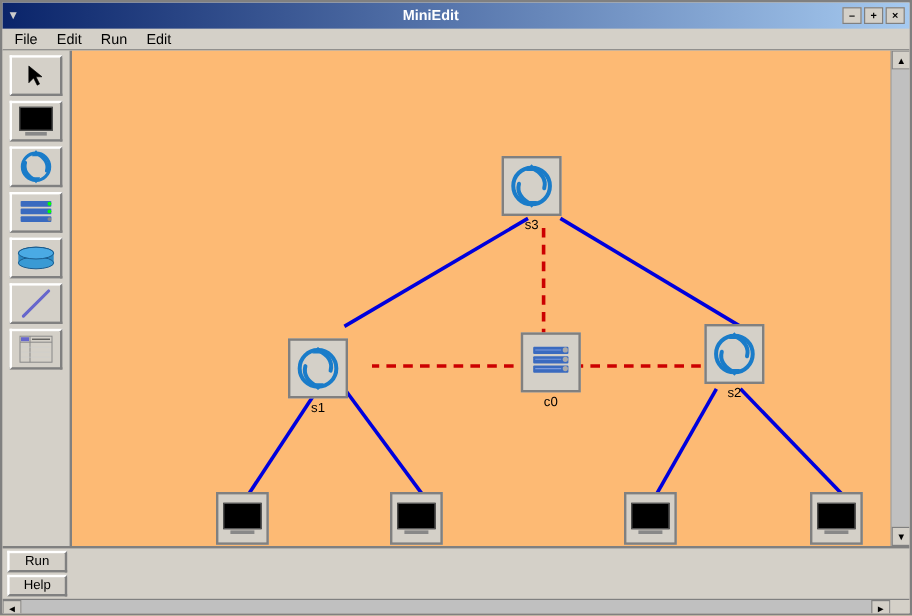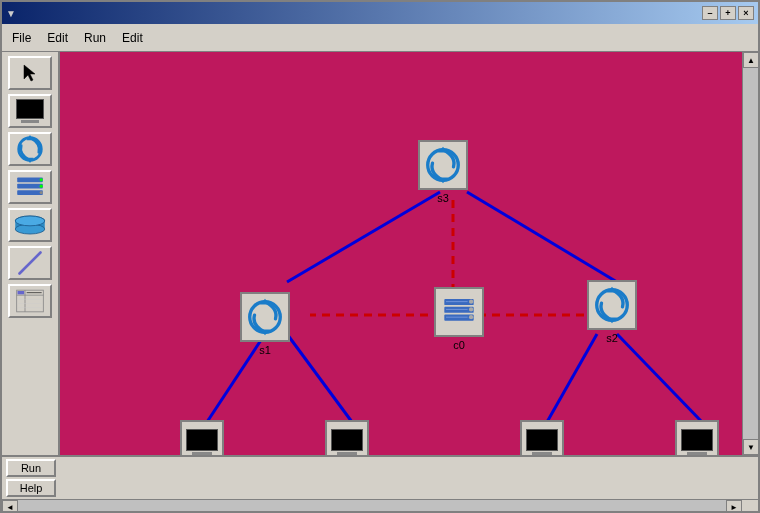--- a/index.html
+++ b/index.html
@@ -45,21 +45,21 @@
       font-size: 9px;
       display: flex;
       align-items: center;
       justify-content: center;
       cursor: pointer;
       color: black;
     }
     
     .menubar {
       background: #d4d0c8;
-      height: 28px;
+      height: 18px;
       display: flex;
       align-items: center;
       padding: 0 2px;
       border-bottom: 1px solid #808080;
     }
     
     .menu-item {
       padding: 2px 8px;
       cursor: pointer;
       font-size: 12px;
@@ -90,21 +90,21 @@
       border-color: #ffffff #808080 #808080 #ffffff;
       display: flex;
       align-items: center;
       justify-content: center;
       cursor: pointer;
       position: relative;
     }
     
     .canvas-area {
       flex: 1;
-      background: #be185d;
+      background: #fdba74;
       position: relative;
       overflow: hidden;
     }
     
     .scrollbar-right {
       width: 16px;
       background: #d4d0c8;
       border-left: 1px solid #808080;
       display: flex;
       flex-direction: column;
@@ -247,20 +247,21 @@
       background: #d4d0c8;
     }
   </style>
 </head>
 <body>
 
 <div class="window">
 
   <div class="titlebar">
     <span style="font-size:10px; color:#ccc;">▼</span>
+    <span class="titlebar-title">MiniEdit</span>
     <div class="titlebar-controls">
       <div class="titlebar-btn">–</div>
       <div class="titlebar-btn">+</div>
       <div class="titlebar-btn">×</div>
     </div>
   </div>
 
   <div class="menubar">
     <div class="menu-item">File</div>
     <div class="menu-item">Edit</div>

